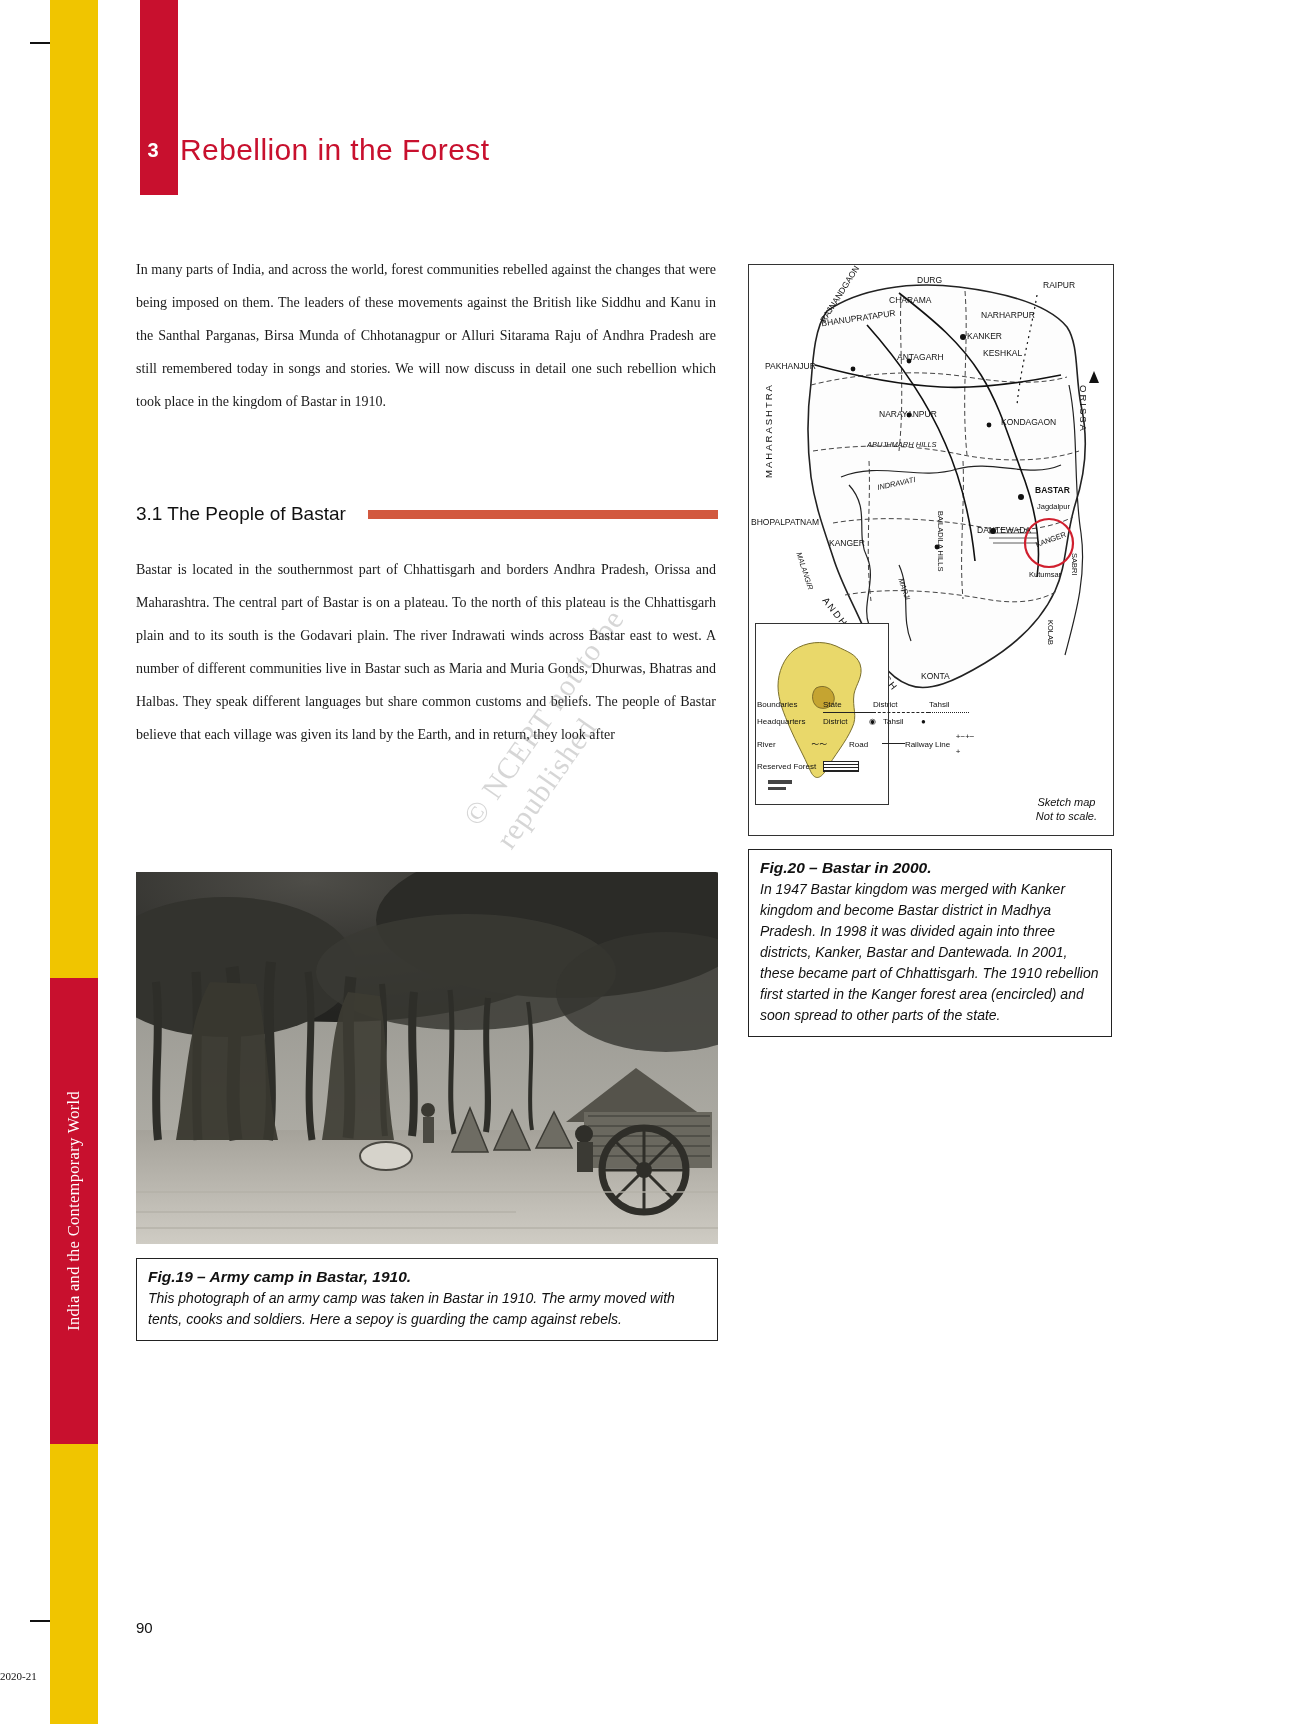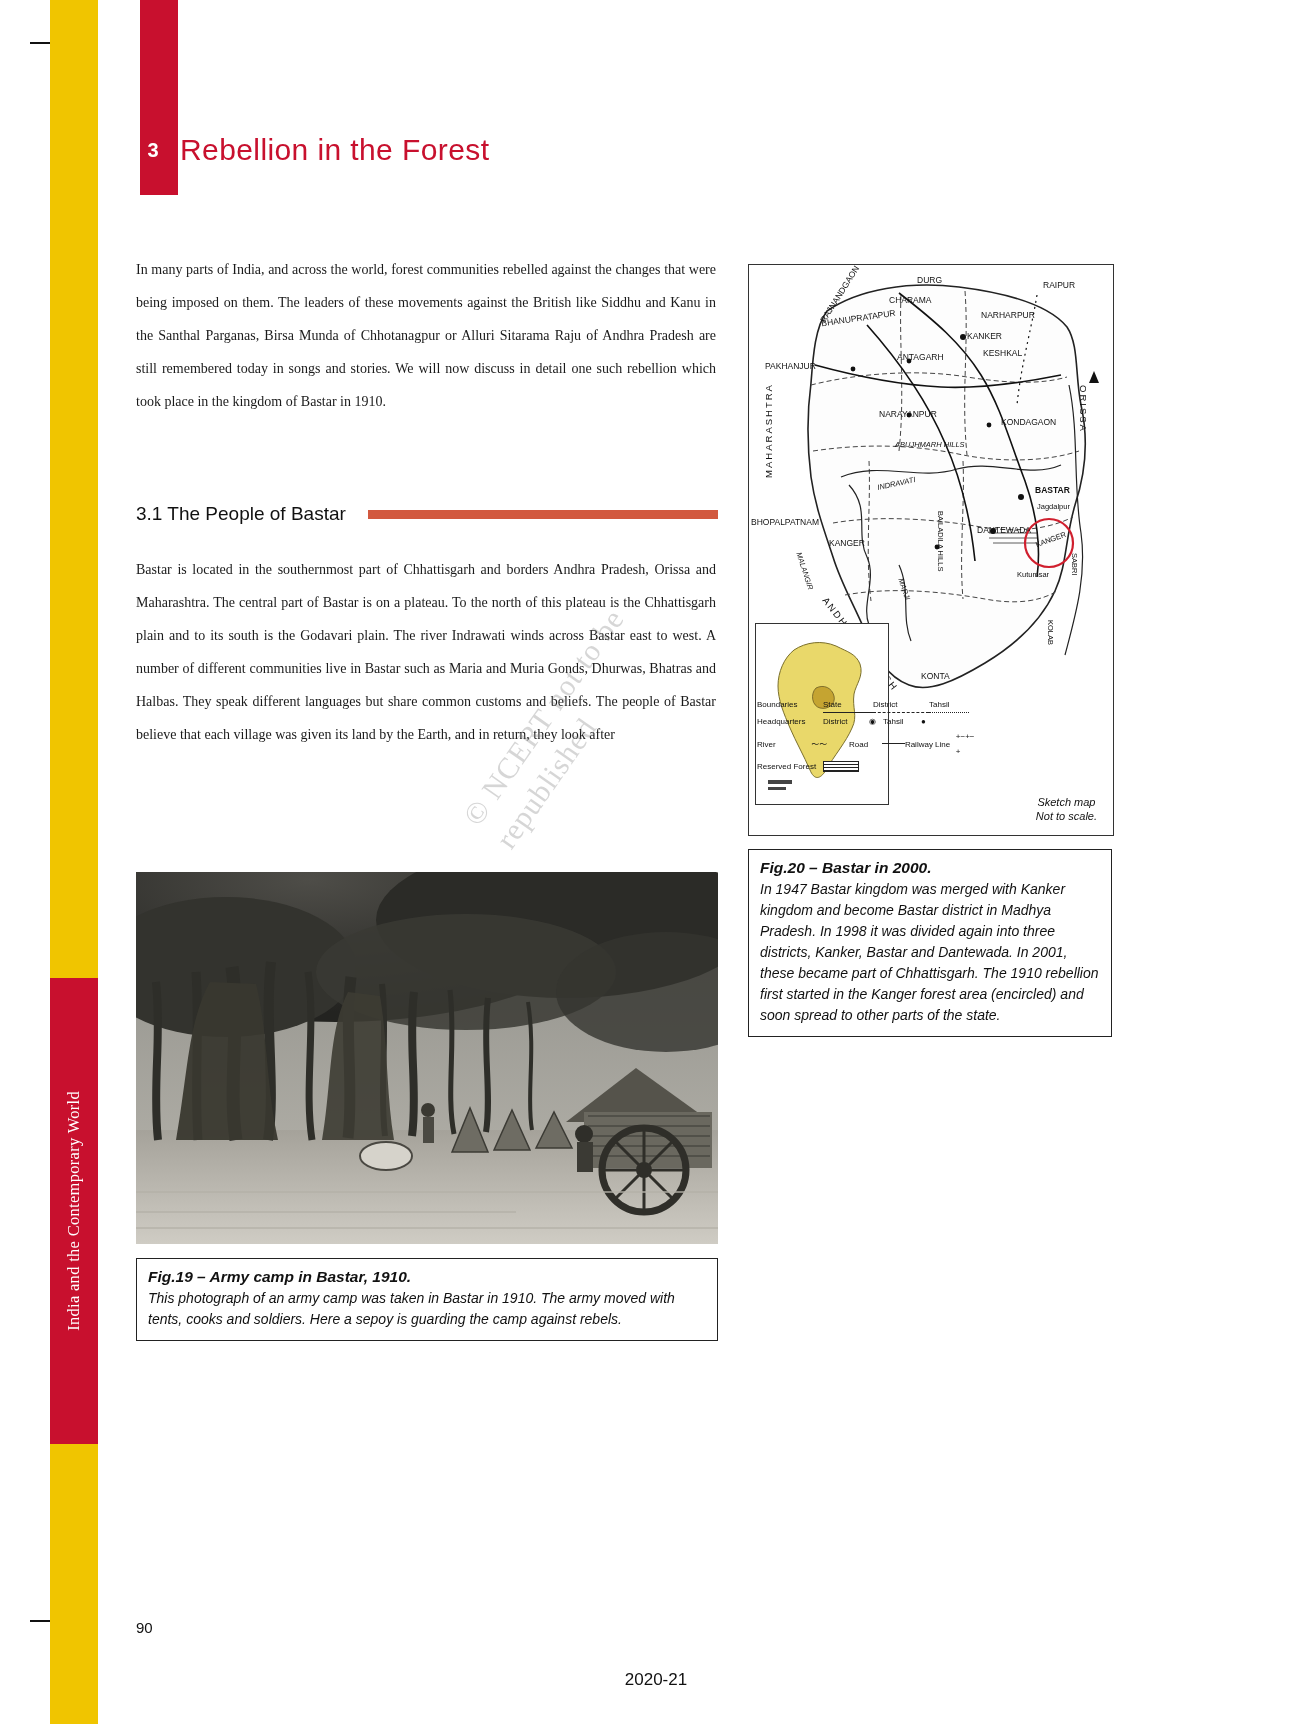--- a/index.html
+++ b/index.html
@@ -212,23 +212,22 @@
     top: 1619px;
     font-family: "Liberation Sans", sans-serif;
     font-size: 15px;
     color: #111;
   }
   .footer-year {
     position: absolute;
     left: 0;
     top: 1670px;
     width: 1312px;
-    text-align: center;
-    font-family: Liberation Sans, sans-serif;
-    font-size: 17px;
+    font-family: Liberation Serif, serif;
+    font-size: 11px;
     color: #111;
   }
 
   
   .map-label {
     position: absolute;
     font-family: "Liberation Sans", sans-serif;
     font-size: 8.5px;
     color: #111;
     white-space: nowrap;
@@ -459,29 +458,29 @@
     <div class="map-label" style="left:288px; top:15px;margin-left:6px;">RAIPUR</div>
     <div class="map-label" style="left:140px; top:30px;">CHARAMA</div>
     <div class="map-label" style="left:72px; top:48px; transform:rotate(-8deg);">BHANUPRATAPUR</div>
     <div class="map-label" style="left:232px; top:45px;">NARHARPUR</div>
     <div class="map-label" style="left:218px; top:66px;">KANKER</div>
     <div class="map-label" style="left:148px; top:87px;">ANTAGARH</div>
     <div class="map-label" style="left:234px; top:83px;">KESHKAL</div>
     <div class="map-label" style="left:16px; top:96px;">PAKHANJUR</div>
     <div class="map-label" style="left:130px; top:144px;">NARAYANPUR</div>
     <div class="map-label" style="left:252px; top:152px;">KONDAGAON</div>
-    <div class="map-label small" style="left:118px; top:175px; font-style:italic;margin-left:28px;">ABUJHMARH HILLS</div>
+    <div class="map-label small" style="left:118px; top:175px; font-style:italic;">ABUJHMARH HILLS</div>
     <div class="map-label small" style="left:128px; top:214px; font-style:italic; transform:rotate(-12deg);">INDRAVATI</div>
     <div class="map-label" style="left:286px; top:220px; font-weight:bold;">BASTAR</div>
     <div class="map-label small" style="left:288px; top:237px;">Jagdalpur</div>
     <div class="map-label" style="left:2px; top:252px;">BHOPALPATNAM</div>
     <div class="map-label" style="left:228px; top:260px;">DANTEWADA</div>
     <div class="map-label" style="left:80px; top:273px;">KANGER</div>
     <div class="map-label small" style="left:286px; top:270px; transform:rotate(-20deg);">KANGER</div>
-    <div class="map-label small" style="left:268px; top:305px;">Kutumsar</div>
+    <div class="map-label small" style="left:280px; top:305px;">Kutumsar</div>
     <div class="map-label small" style="left:196px; top:246px; transform:rotate(90deg); transform-origin:left top;">BAILADILA HILLS</div>
     <div class="map-label small" style="left:54px; top:286px; transform:rotate(72deg); transform-origin:left top; font-style:italic;">MALANGIR</div>
     <div class="map-label small" style="left:156px; top:312px; transform:rotate(72deg); transform-origin:left top; font-style:italic;">MARJI</div>
     <div class="map-label small" style="left:306px; top:355px; transform:rotate(90deg); transform-origin:left top;">KOLAB</div>
     <div class="map-label small" style="left:330px; top:288px; transform:rotate(90deg); transform-origin:left top;">SABRI</div>
     <div class="map-label" style="left:172px; top:406px;">KONTA</div>
 
     
     <div class="map-state" style="left:-28px; top:160px; transform:rotate(-90deg);">MAHARASHTRA</div>
     <div class="map-state" style="left:80px; top:330px; transform:rotate(52deg); transform-origin:left top;">ANDHRA PRADESH</div>

